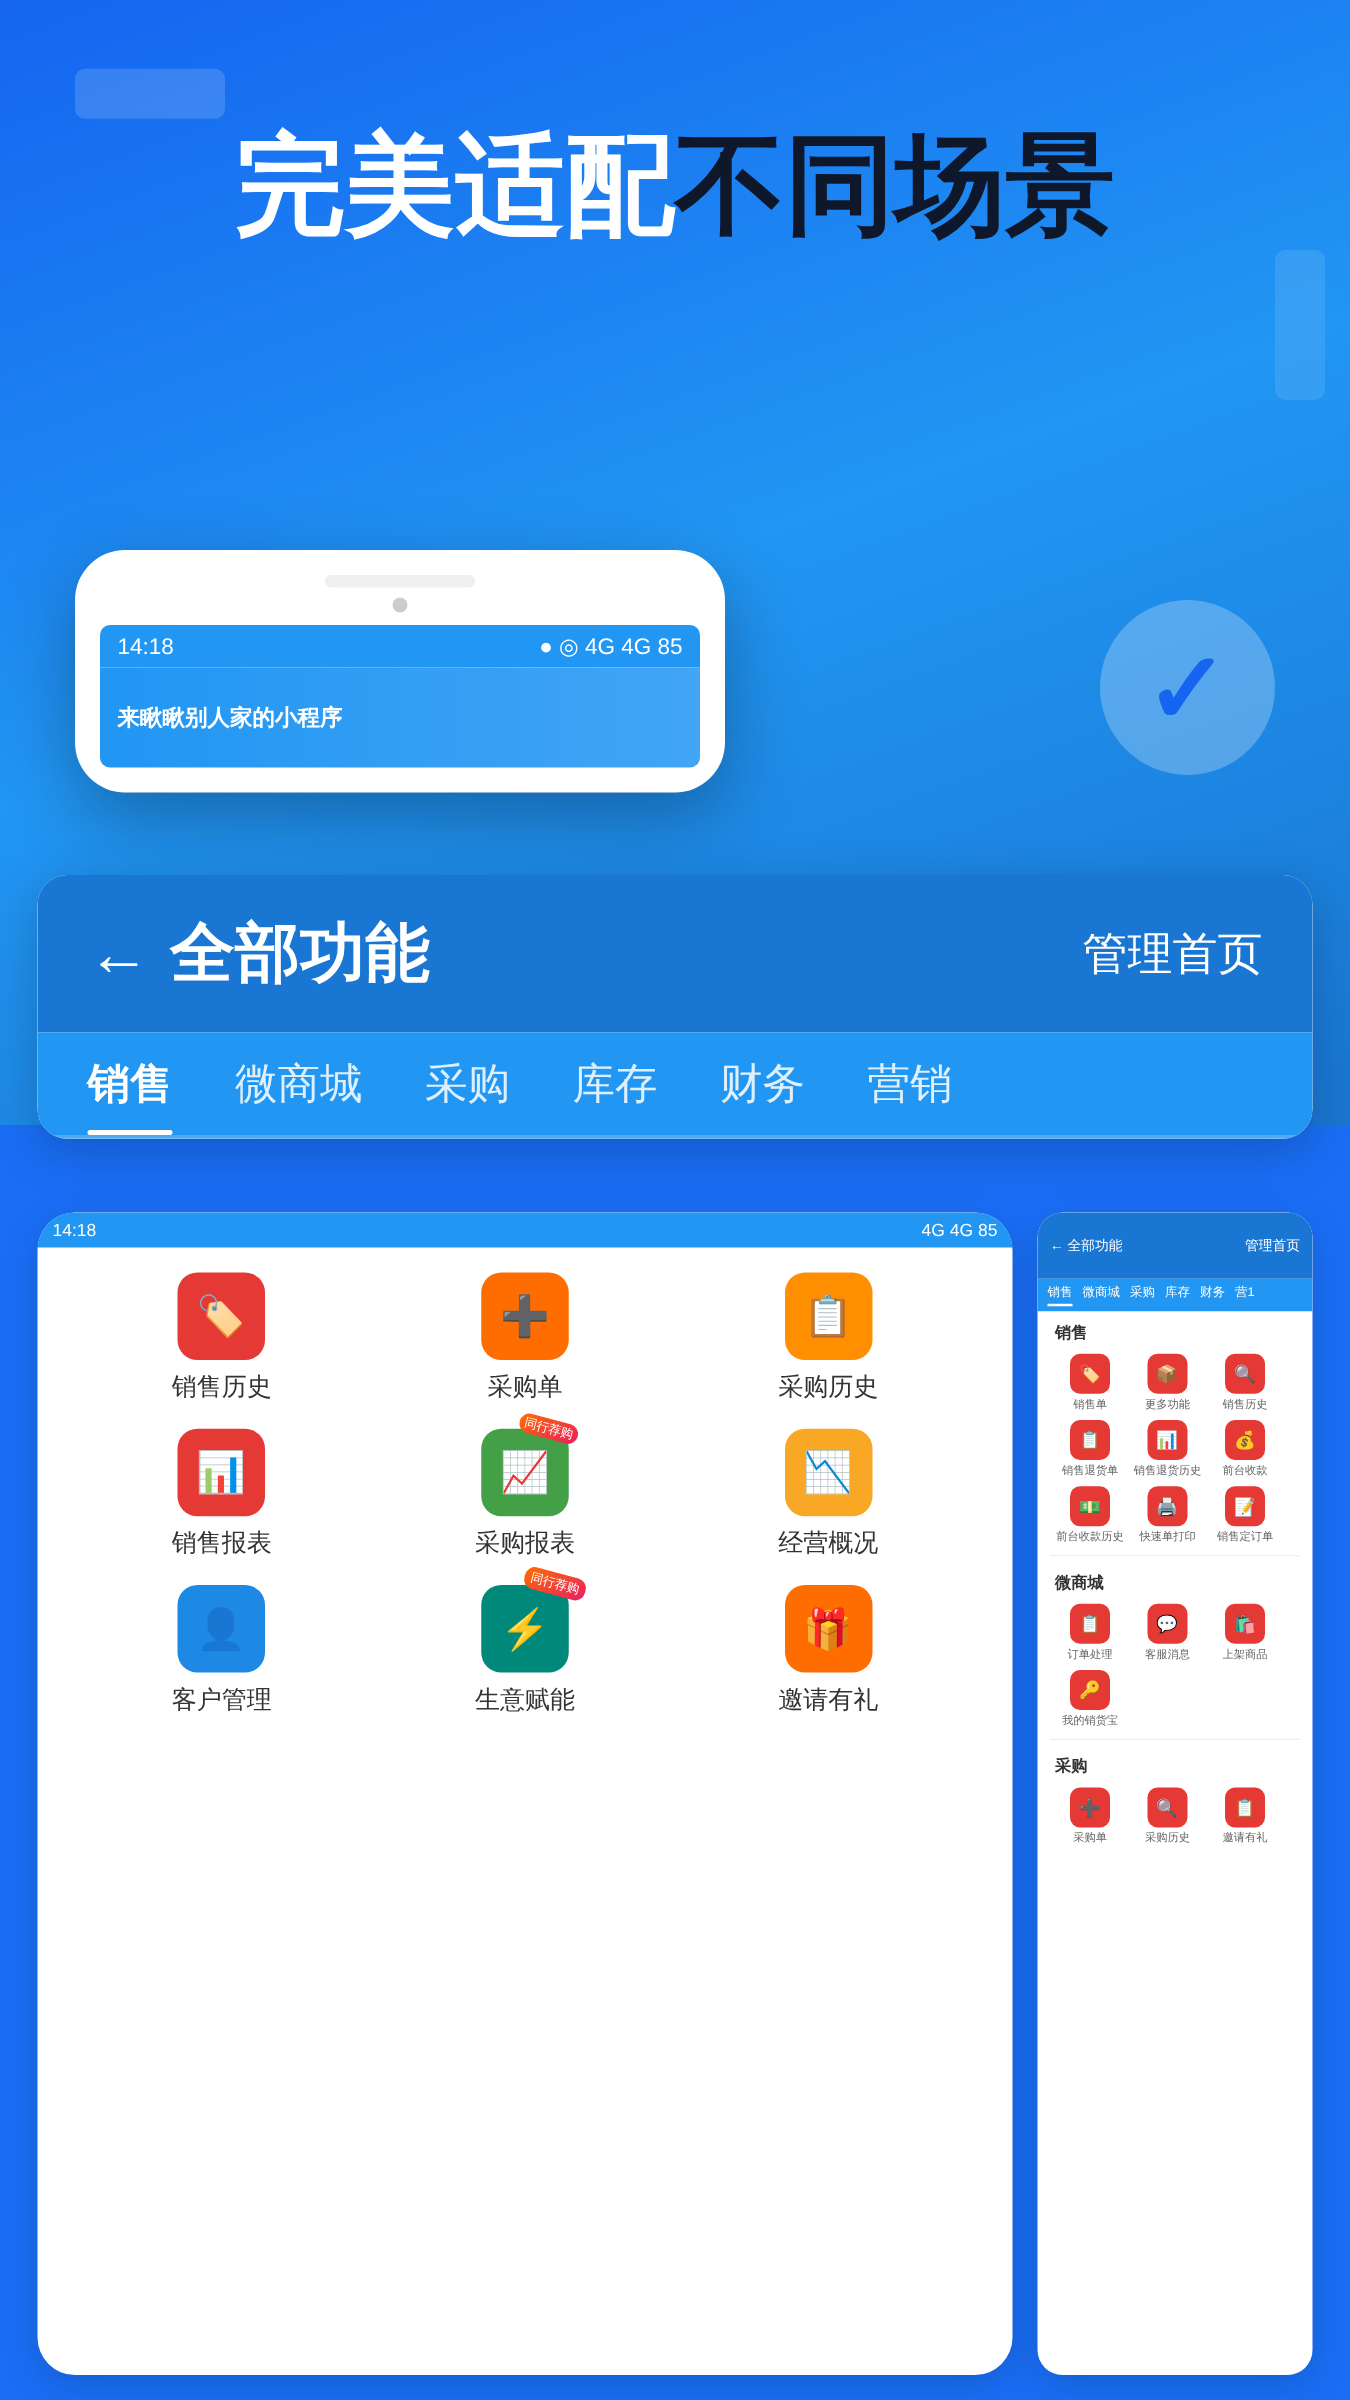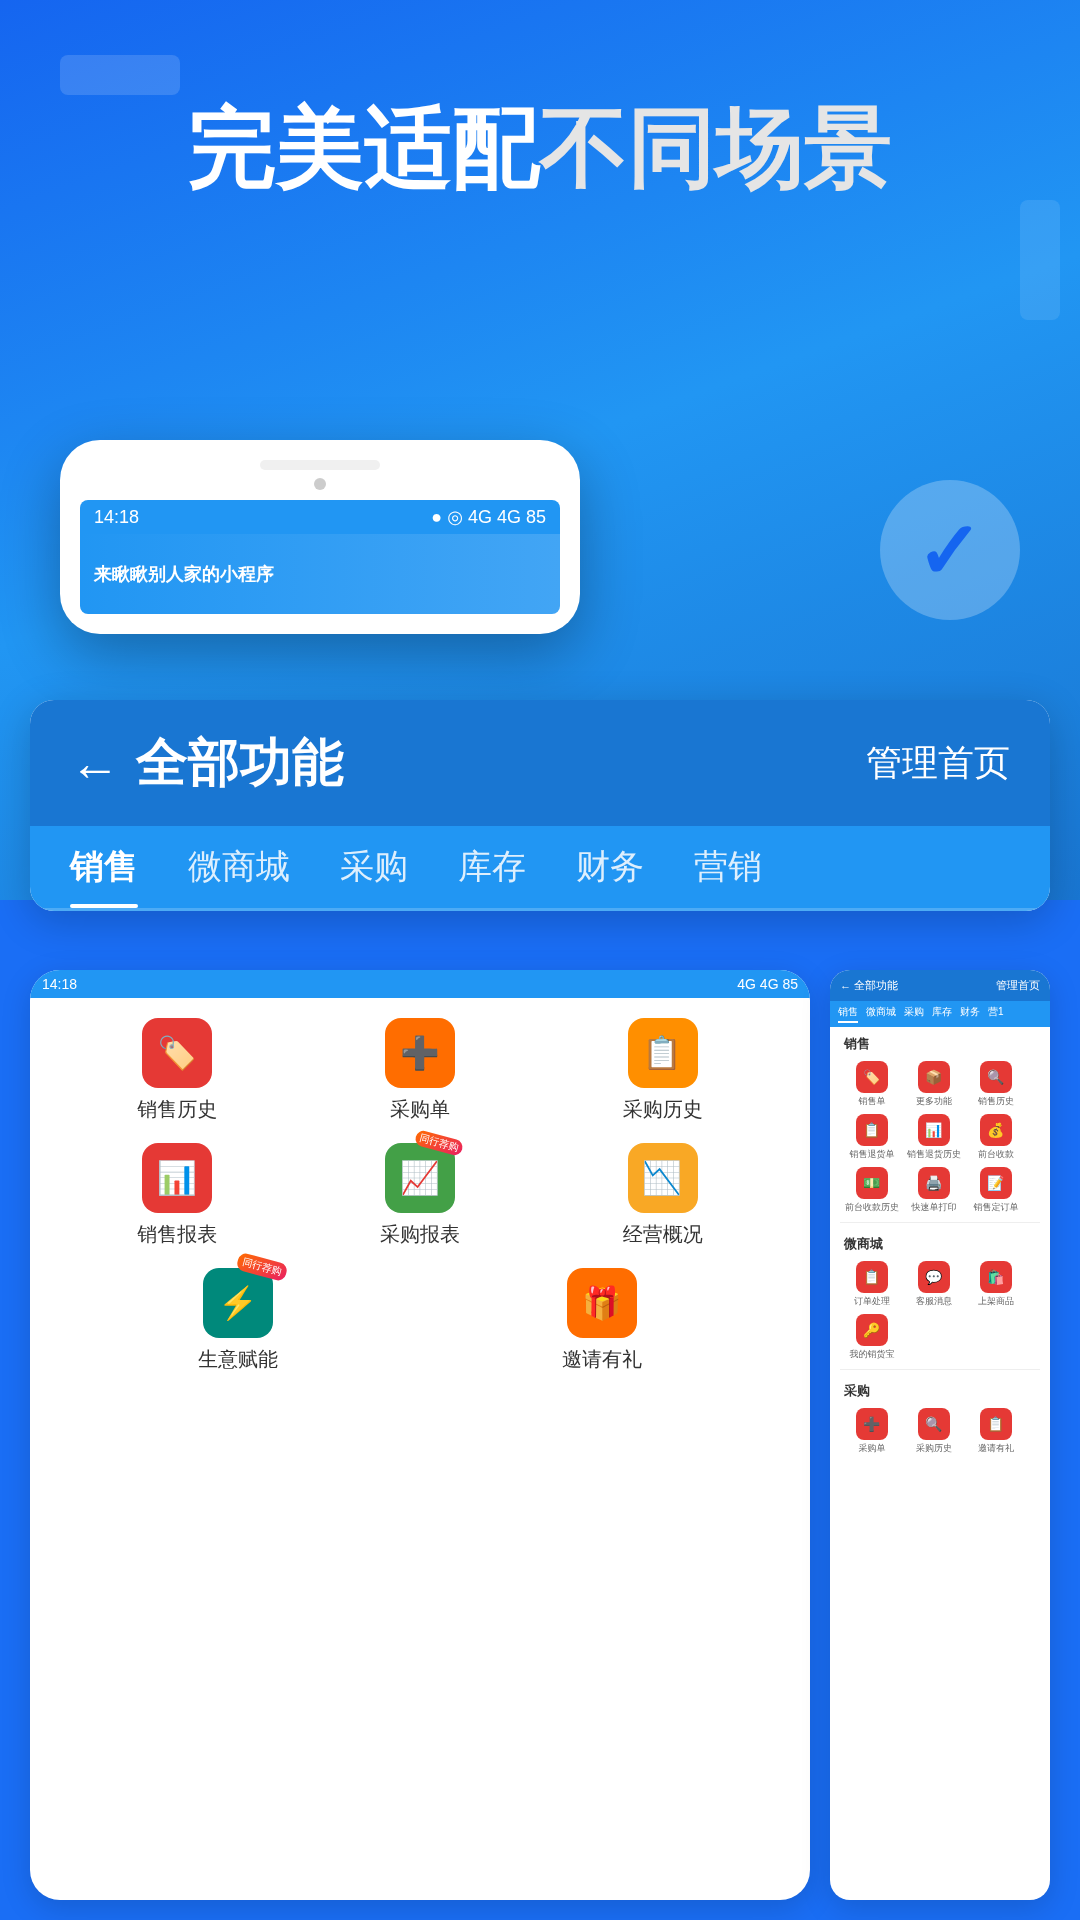--- a/index.html
+++ b/index.html
@@ -39,21 +39,21 @@
     }
 
     .hero-title {
       font-size: 88px;
       font-weight: 900;
       color: white;
       line-height: 1.1;
       margin-bottom: 10px;
     }
     .hero-title .highlight {
-      color: #e5e5e5;
+      color: #0f172a;
     }
 
     .hero-subtitle {
       font-size: 42px;
       color: white;
       line-height: 1.6;
       margin-top: 20px;
       opacity: 0.95;
     }
 
@@ -352,21 +352,21 @@
       border-radius: 20px;
       padding: 10px;
       box-shadow: 0 8px 30px rgba(0,0,0,0.15);
       overflow: hidden;
       font-size: 12px;
     }
 
     .rp-header {
       background: #1976d2;
       margin: -10px -10px 0 -10px;
-      padding: 8px 10px;
+      padding: 19px 10px;
       color: white;
       display: flex;
       justify-content: space-between;
       font-size: 11px;
     }
 
     .rp-tabs {
       background: #2196f3;
       display: flex;
       gap: 8px;
@@ -527,20 +527,24 @@
           </div>
           <span class="grid-label">采购报表</span>
         </div>
         <div class="grid-item">
           <div class="grid-icon icon-gold">📉</div>
           <span class="grid-label">经营概况</span>
         </div>
       </div>
 
       <div class="grid-row">
+        <div class="grid-item">
+          <div class="grid-icon icon-blue">👤</div>
+          <span class="grid-label">客户管理</span>
+        </div>
         <div class="grid-item special-badge">
           <div class="grid-icon icon-teal" style="position:relative;">
             ⚡
             <span style="position:absolute;top:-10px;right:-14px;background:linear-gradient(135deg,#ff6d00,#e91e63);color:white;font-size:10px;padding:2px 5px;border-radius:8px;transform:rotate(15deg);white-space:nowrap;">同行荐购</span>
           </div>
           <span class="grid-label">生意赋能</span>
         </div>
         <div class="grid-item">
           <div class="grid-icon icon-orange">🎁</div>
           <span class="grid-label">邀请有礼</span>

